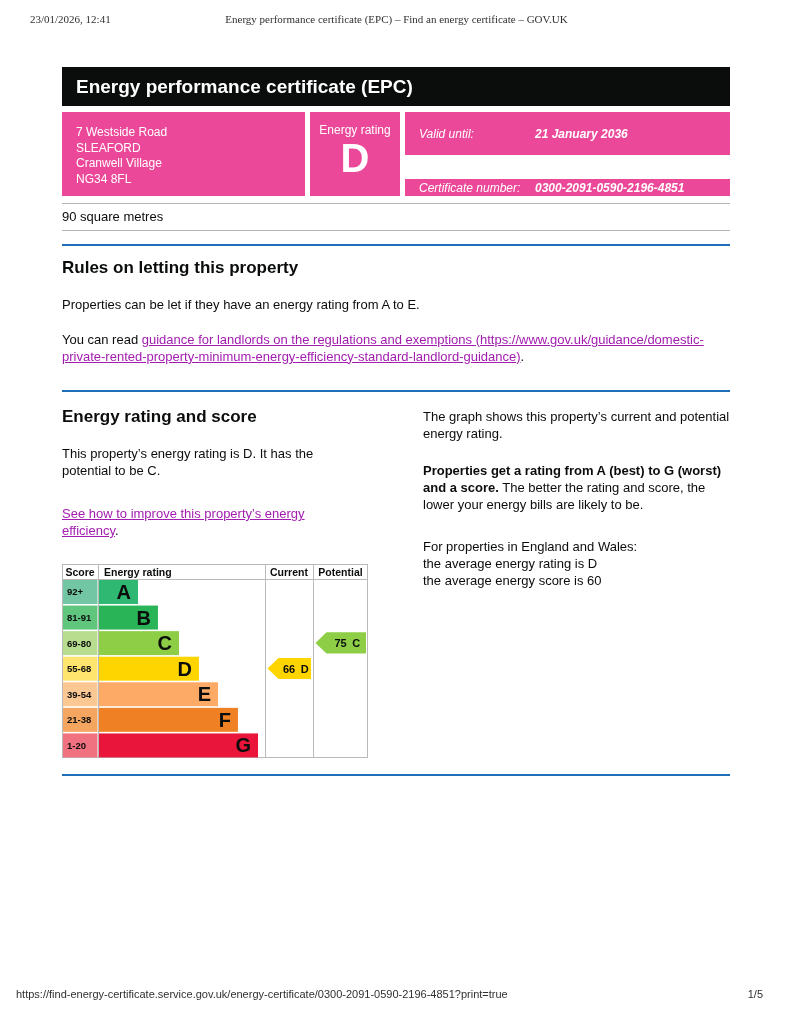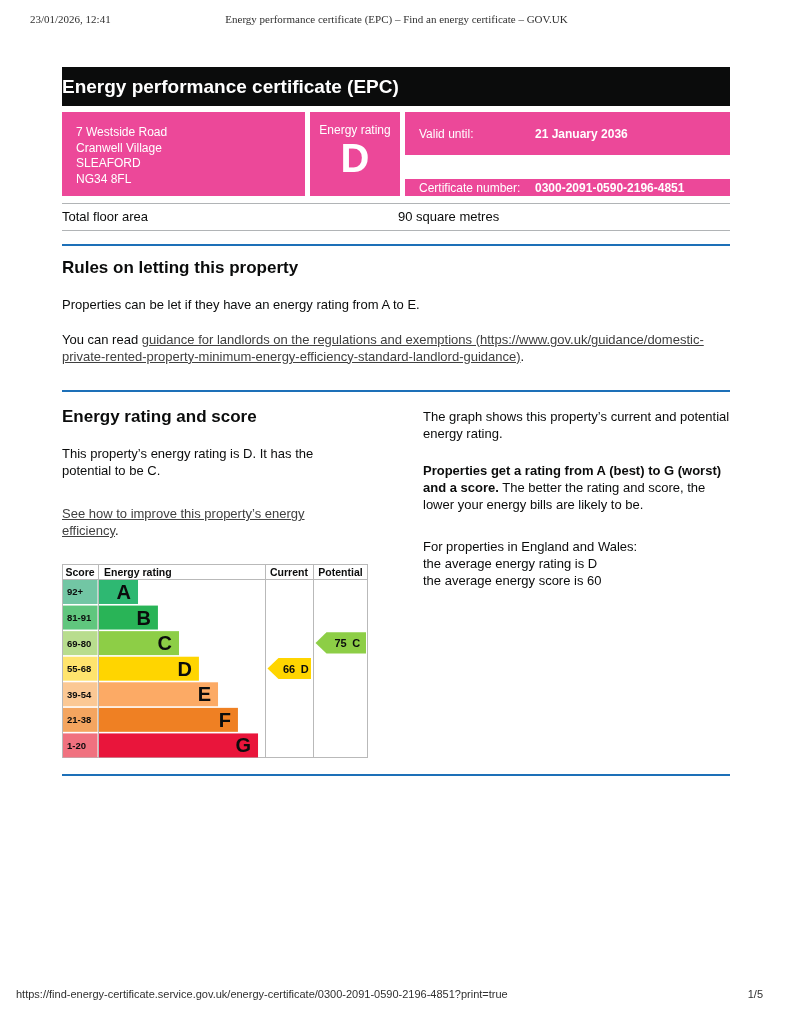--- a/index.html
+++ b/index.html
@@ -11,46 +11,46 @@
   
   .print-header { position:absolute; top:13px; left:30px; right:30px; font-size:11px; color:#303030;font-family:Liberation Serif, serif; }
   .print-header .center { position:absolute; left:50%; transform:translateX(-50%); white-space:nowrap; }
   .print-footer { position:absolute; top:988px; left:16px; right:30px; font-size:11px; color:#303030; }
   .print-footer .page { position:absolute; right:0; top:0; }
 
   
   .content { position:absolute; left:62px; top:67px; width:668px; }
 
   .banner { background:#0b0c0c; color:#fff; height:39px; display:flex; align-items:center;
-            font-size:19px; font-weight:bold; }
+            padding-left:14px; font-size:19px; font-weight:bold; }
 
   .boxes-row { margin-top:6px; display:flex; gap:5px; height:84px; }
   .blue-box { background:#ec4899; color:#fff; }
   .address-box { width:243px; padding:13px 10px 0 14px; font-size:12px; line-height:1.3; }
   .rating-box { width:90px; text-align:center; padding-top:11px; }
   .rating-box .lbl { font-size:12px; }
   .rating-box .val { font-size:40px; font-weight:bold; line-height:1.05; }
-  .right-boxes { flex:1; display:flex; flex-direction:column; gap:4px; }
+  .right-boxes { flex:1; display:flex; flex-direction:column; gap:4px;font-style:italic; }
   .info-box { display:flex; align-items:center; padding-left:14px; font-size:12px; }
   .info-box.first { height:43px; }
   .info-box.second { flex:1;margin-top:20px; }
   .info-box .lbl { width:116px; }
   .info-box .val { font-weight:bold; }
 
   
   .summary-table { margin-top:7px; font-size:13px; }
   .summary-table .row { display:flex; border-top:1px solid #b1b4b6; padding:5px 0 6px 0; }
   .summary-table .row:last-child { border-bottom:1px solid #b1b4b6; }
   .summary-table .lbl { flex:0 0 336px; }
 
   hr.blue { border:none; border-top:2px solid #1d70b8; }
 
   h2 { font-size:17px; font-weight:bold; color:#0b0c0c; }
   p, .line { font-size:13px; line-height:1.3; }
-  a { color:#404040; text-decoration:underline; cursor:pointer; }
+  a { color:#a21caf; text-decoration:underline; cursor:pointer; }
 
   .rules h2 { margin-top:12px; }
   .rules p.p1 { margin-top:19px; }
   .rules p.p2 { margin-top:18px; width:660px; }
   .hr2 { margin-top:24px; }
 
   .two-col { margin-top:15px; display:flex; }
   .col-left  { width:330px; }
   .col-right { width:307px; margin-left:31px; padding-top:2px; }
   .col-left p { width:302px; }
@@ -73,43 +73,42 @@
 
 <div class="content">
 
   <div class="banner">
     <span>Energy performance certificate (EPC)</span>
   </div>
 
   <div class="boxes-row">
     <div class="blue-box address-box">
       <div>7 Westside Road</div>
+      <div>SLEAFORD</div>
       <div>Cranwell Village</div>
-      <div>SLEAFORD</div>
       <div>NG34 8FL</div>
     </div>
     <div class="blue-box rating-box">
       <div class="lbl">Energy rating</div>
       <div class="val">D</div>
     </div>
     <div class="right-boxes">
       <div class="blue-box info-box first">
         <span class="lbl">Valid until:</span>
         <span class="val">21 January 2036</span>
       </div>
       <div class="blue-box info-box second">
         <span class="lbl">Certificate number:</span>
         <span class="val">0300-2091-0590-2196-4851</span>
       </div>
     </div>
   </div>
 
   <div class="summary-table">
     <div class="row">
-      <span class="lbl">Total floor area</span>
       <span class="val">90 square metres</span>
     </div>
   </div>
 
   <hr class="blue" style="margin-top:13px;">
 
   <div class="rules">
     <h2>Rules on letting this property</h2>
     <p class="p1">Properties can be let if they have an energy rating from A to E.</p>
     <p class="p2"><span>You can read </span><a>guidance for landlords on the regulations and exemptions (https://www.gov.uk/guidance/domestic-private-rented-property-minimum-energy-efficiency-standard-landlord-guidance)</a><span>.</span></p>

